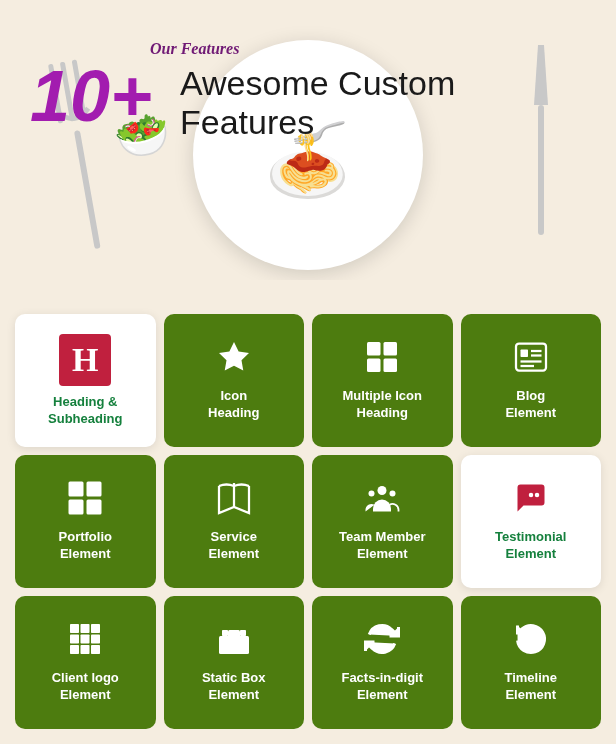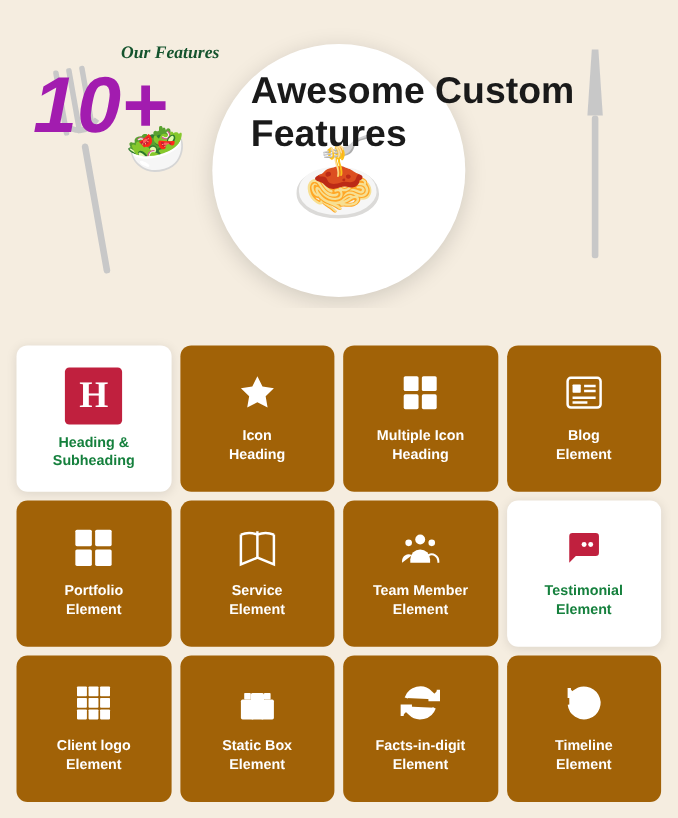--- a/index.html
+++ b/index.html
@@ -65,25 +65,25 @@
     .header-area {
       position: absolute;
       top: 20px;
       left: 0;
       width: 616px;
       padding: 20px 30px 0 30px;
       z-index: 10;
     }
 
     .our-features-label {
-      color: #14532d;
+      color: #701a75;
       font-style: italic;
       font-size: 16px;
       font-weight: 600;
-      margin-left: 80px;
+      margin-left: 120px;
       margin-bottom: 2px;
       font-family: Georgia, serif;
     }
 
     .headline-row {
       display: flex;
       align-items: flex-start;
       gap: 10px;
     }
 
@@ -91,25 +91,24 @@
       font-size: 72px;
       font-weight: 900;
       color: #a21caf;
       line-height: 1;
       font-style: italic;
       min-width: 140px;
     }
 
     .awesome-text {
       font-size: 34px;
-      font-weight: 700;
+      font-weight: 400;
       color: #1a1a1a;
       line-height: 1.15;
       padding-top: 4px;
-      margin-left: 48px;
     }
 
     
     .elements-grid {
       position: absolute;
       bottom: 0;
       left: 15px;
       right: 15px;
       display: grid;
       grid-template-columns: repeat(4, 1fr);
@@ -125,21 +124,21 @@
       display: flex;
       flex-direction: column;
       align-items: center;
       justify-content: center;
       padding: 12px 8px;
       gap: 8px;
       cursor: pointer;
     }
 
     .grid-card.yellow {
-      background-color: #a16207;
+      background-color: #4d7c0f;
     }
 
     .grid-card.white {
       background-color: #ffffff;
       box-shadow: 0 2px 10px rgba(0,0,0,0.1);
     }
 
     .card-icon {
       font-size: 32px;
       color: #fff;

